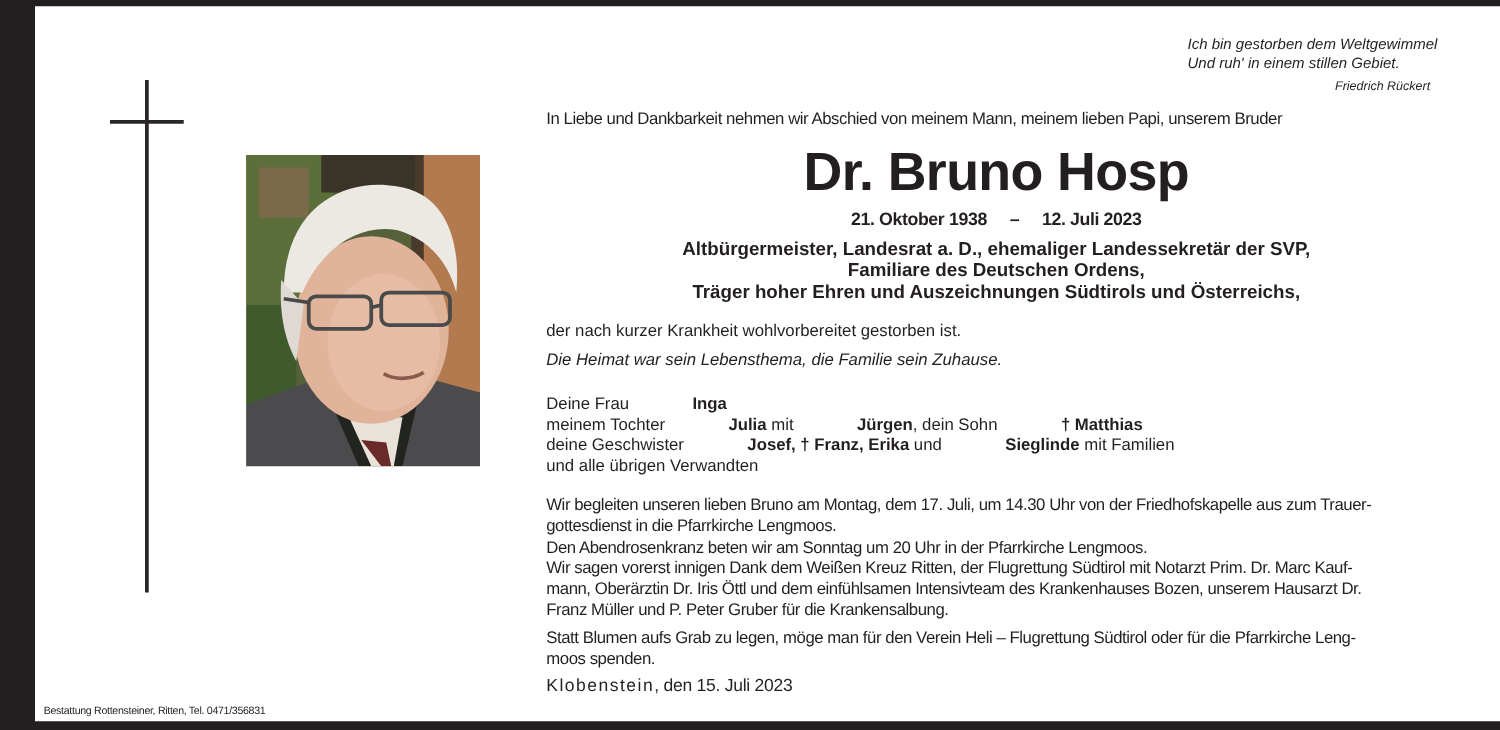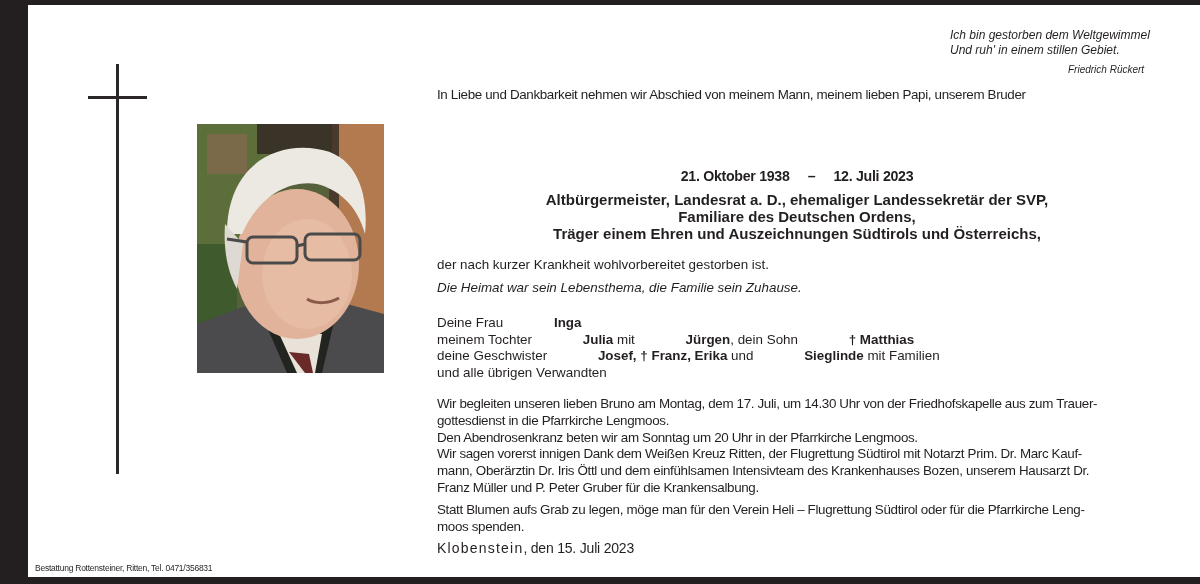--- a/index.html
+++ b/index.html
@@ -110,27 +110,28 @@
   </div>
 
   <div class="abs motto">
     <div>Ich bin gestorben dem Weltgewimmel</div>
     <div>Und ruh' in einem stillen Gebiet.</div>
   </div>
   <div class="abs motto-author">Friedrich Rückert</div>
 
   <div class="abs intro">In Liebe und Dankbarkeit nehmen wir Abschied von meinem Mann, meinem lieben Papi, unserem Bruder</div>
 
+  <div class="abs name">Dr. Bruno Hosp</div>
 
   <div class="abs dates"><span>21. Oktober 1938</span>     <span>–</span>     <span>12. Juli 2023</span></div>
 
   <div class="abs titles">
     <div>Altbürgermeister, Landesrat a. D., ehemaliger Landessekretär der SVP,</div>
     <div>Familiare des Deutschen Ordens,</div>
-    <div>Träger einem Ehren und Auszeichnungen Südtirols und Österreichs,</div>
+    <div>Träger hoher Ehren und Auszeichnungen Südtirols und Österreichs,</div>
   </div>
 
   <div class="abs desc">der nach kurzer Krankheit wohlvorbereitet gestorben ist.</div>
   <div class="abs motto-life">Die Heimat war sein Lebensthema, die Familie sein Zuhause.</div>
 
   <div class="abs family">
     <div><span>Deine Frau </span><b>Inga</b></div>
     <div><span>meinem Tochter </span><b>Julia</b><span> mit </span><b>Jürgen</b><span>, dein Sohn </span><b>† Matthias</b></div>
     <div><span>deine Geschwister </span><b>Josef, † Franz, Erika</b><span> und </span><b>Sieglinde</b><span> mit Familien</span></div>
     <div>und alle übrigen Verwandten</div>

